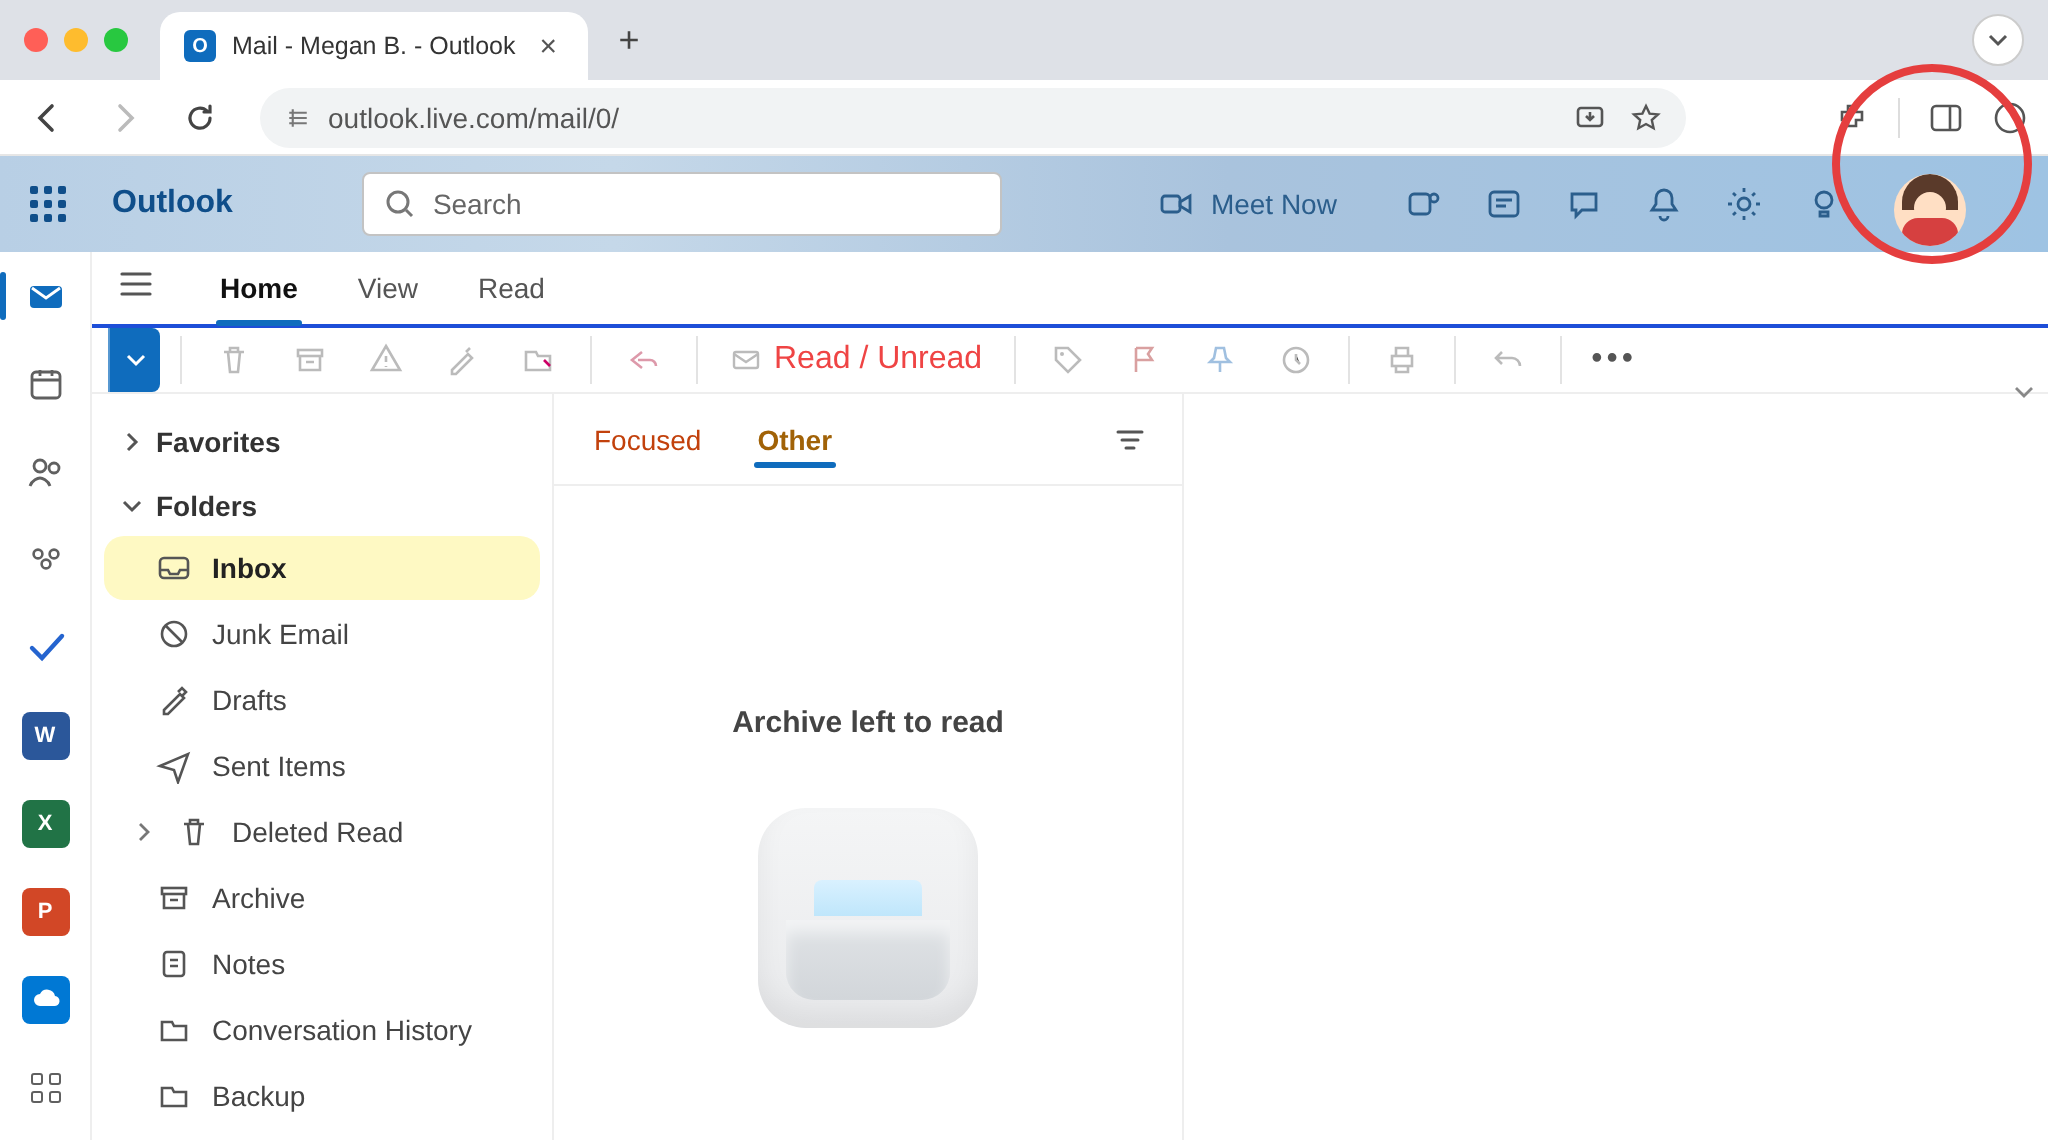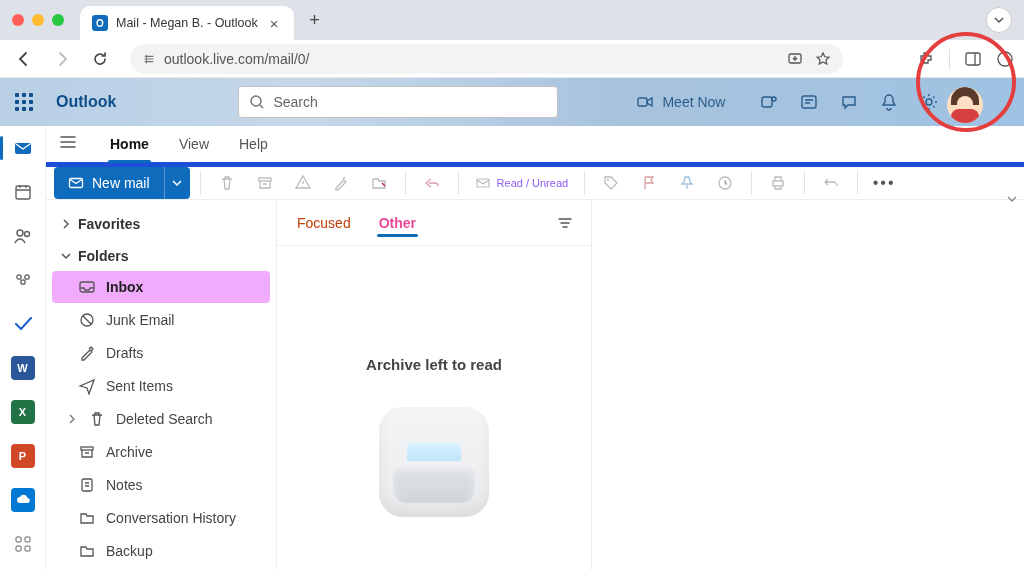--- a/index.html
+++ b/index.html
@@ -24,21 +24,21 @@
   .navbtn.dis { color:#bbb; }
   .urlbar { flex:1; height:30px; background:#f1f3f4; border-radius:15px; display:flex; align-items:center; padding:0 12px; color:#555; font-size:14px; gap:8px; margin:0 64px 0 6px;}
   .url-icons-right { display:flex; gap:12px; color:#555; margin-left:auto;}
   .chrome-actions { display:flex; gap:14px; color:#555; align-items:center;}
 
   
   .suite { height: 48px; background: linear-gradient(90deg, #b8cfe5 0%, #c5d8e9 30%, #a9c3dd 60%, #9ec3e3 100%); display:flex; align-items:center; padding: 0 10px; gap: 12px; position:relative;}
   .waffle { width:28px;height:28px;display:grid;grid-template-columns:repeat(3,4px);grid-template-rows:repeat(3,4px);gap:3px;align-content:center;justify-content:center;}
   .waffle span{background:#0f4e8a;border-radius:1px;}
   .brand { color:#0f4e8a; font-weight:600; font-size:16px; margin-left:6px;}
-  .search { width: 320px; height:32px; background:#fff; border:1px solid #c3c3c3; border-radius:4px; display:flex; align-items:center; padding:0 10px; gap:8px; color:#666; font-size:14px; margin-left: 110px;}
+  .search { width: 320px; height:32px; background:#fff; border:1px solid #c3c3c3; border-radius:4px; display:flex; align-items:center; padding:0 10px; gap:8px; color:#666; font-size:14px; margin-left: 53px;}
   .meet { margin-left: 56px; display:flex; align-items:center; gap:8px; color:#2b5e8c; font-size:14px; padding: 6px 10px;}
   .suite-icons { display:flex; gap:20px; color:#2b5e8c; margin-left:12px; align-items:center;}
   .suite-icons .ic { width:20px; height:20px; }
   .avatar-wrap { position:absolute; right: 26px; top: -6px; width: 66px; height: 66px;}
   .avatar { width:36px; height:36px; border-radius:50%; background:#ffdfc4; position:absolute; left:15px; top:15px; overflow:hidden;}
   .avatar .hair{position:absolute;top:0;left:4px;right:4px;height:18px;background:#5a3a2a;border-radius:14px 14px 0 0;}
   .avatar .face{position:absolute;top:9px;left:10px;width:16px;height:16px;background:#ffdfc4;border-radius:50%;}
   .avatar .body{position:absolute;bottom:0;left:4px;right:4px;height:14px;background:#d64040;border-radius:8px 8px 0 0;}
   .highlight-ring { position:absolute; right: 8px; top: 32px; width: 100px; height: 100px; border: 4px solid #e53e3e; border-radius:50%; pointer-events:none; z-index:100;}
 
@@ -48,48 +48,48 @@
   
   .rail { width: 46px; border-right:1px solid #eee; display:flex; flex-direction:column; align-items:center; padding-top:8px; gap:16px;}
   .rail .ritem { width:28px;height:28px;display:flex;align-items:center;justify-content:center;color:#606060;border-radius:4px; font-size:16px; position:relative;}
   .rail .ritem.active { color:#0f6cbd;}
   .rail .ritem.active::before { content:""; position:absolute; left:-9px; top:2px; bottom:2px; width:3px; background:#0f6cbd; border-radius:2px;}
   .rail .app-tile { width:24px;height:24px;border-radius:4px;display:flex;align-items:center;justify-content:center;color:#fff;font-size:11px;font-weight:bold;}
   .wtile{background:#2b579a;} .xtile{background:#217346;} .ptile{background:#d24726;} .odtile{background:#0078d4;}
 
   
   .content { flex:1; display:flex; flex-direction:column;}
-  .tabsrow { height:44px; border-bottom:5px solid #1d4ed8; display:flex; align-items:center; padding: 0 12px; gap: 26px;}
+  .tabsrow { height:44px; border-bottom:2px solid #1d4ed8; display:flex; align-items:center; padding: 0 12px; gap: 26px;}
   .hamb { width:24px;height:24px;color:#555;}
   .rtab { font-size:14px; color:#555; padding: 10px 2px; position:relative;}
   .rtab.active { color:#111; font-weight:600;}
   .rtab.active::after{content:"";position:absolute;left:0;right:0;bottom:-1px;height:3px;background:#0f6cbd;border-radius:2px;}
 
   .ribbon { height:44px; border-bottom:1px solid #eee; display:flex; align-items:center; padding: 0 8px; gap:6px; color:#aaa; position:relative;}
   .newmail { display:flex;}
   .newmail-btn { background:#0f6cbd; color:#fff; height:32px; border-radius:4px 0 0 4px; display:flex; align-items:center; gap:8px; padding: 0 14px; font-size:14px;}
   .newmail-split { background:#0f6cbd; color:#fff; height:32px; width:26px; border-radius:0 4px 4px 0; display:flex;align-items:center;justify-content:center; border-left:1px solid rgba(255,255,255,.3);}
   .rsep { width:1px; height:24px; background:#e3e3e3; margin: 0 4px;}
   .ricon { width:32px;height:32px;display:flex;align-items:center;justify-content:center;}
-  .readunread { display:flex;align-items:center;gap:6px; font-size:11px; color:#8b5cf6; padding:0 6px;}
+  .readunread { display:flex;align-items:center;gap:6px; font-size:16px; color:#ef4444; padding:0 6px;}
   .chev-collapse { position:absolute; right:6px; bottom:-6px; color:#888; font-size:12px;}
 
   
   .columns { flex:1; display:flex;}
   .folders { width: 230px; padding: 10px 0; font-size:14px; color:#333;}
   .fav { padding: 6px 14px; font-weight:600; display:flex;align-items:center;gap:6px;}
   .fold-hdr { padding: 10px 14px 6px; font-weight:700; display:flex;align-items:center;gap:6px;}
   .fitem { padding:7px 14px 7px 26px; display:flex; align-items:center; gap:10px; color:#444; border-radius:4px; margin:1px 6px;}
-  .fitem.sel { background:#f0abfc; font-weight:600; color:#222;}
+  .fitem.sel { background:#fef9c3; font-weight:600; color:#222;border-radius:10px;}
   .ficon{width:18px;height:18px;color:#555;}
 
   .msglist { flex:1; border-left:1px solid #eee; border-right:1px solid #eee; max-width:316px; display:flex;flex-direction:column;}
   .msgtabs { height:46px; display:flex; align-items:center; gap:24px; padding:0 18px; border-bottom:1px solid #eee; position:relative;}
   .mtab { font-size:14px; color:#c2410c; padding:12px 2px; position:relative;}
-  .mtab.active{ color:#ec4899; font-weight:600;}
+  .mtab.active{ color:#a16207; font-weight:600;}
   .mtab.active::after{content:"";position:absolute;left:0;right:0;bottom:6px;height:3px;background:#0f6cbd;border-radius:2px;}
   .filter{ margin-left:auto; color:#555;}
   .empty { flex:1; display:flex; flex-direction:column; align-items:center; justify-content:flex-start; padding-top: 110px; color:#555;}
   .empty-text{font-size:15px;font-weight:600;color:#444;}
   .tray { margin-top:34px; width:110px;height:110px; border-radius:24px; background:linear-gradient(180deg,#f4f5f6,#e9eaec); position:relative; box-shadow: inset 0 -8px 14px rgba(0,0,0,.06);}
   .tray::after{content:"";position:absolute;left:14px;right:14px;bottom:14px;height:40px;border-radius:0 0 14px 14px;background:linear-gradient(180deg,#e0e3e6,#d2d6da); box-shadow: inset 0 6px 8px rgba(255,255,255,.6);}
   .tray::before{content:"";position:absolute;left:28px;right:28px;top:36px;height:18px;background:linear-gradient(180deg,#d9f1ff,#bfe6fb);border-radius:4px 4px 0 0;}
 
   .reading { flex:1; }
 
@@ -287,32 +287,25 @@
   <div class="content">
 
     <div class="tabsrow">
       <div class="hamb">
         <svg width="20" height="20" viewBox="0 0 20 20">
             <path d="M3 5h14M3 10h14M3 15h14" stroke="#555" stroke-width="1.6" stroke-linecap="round"></path>
           </svg>
       </div>
       <div class="rtab active">Home</div>
       <div class="rtab">View</div>
-      <div class="rtab">Help</div>
+      <div class="rtab">Read</div>
     </div>
 
     <div class="ribbon">
       <div class="newmail">
-        <div class="newmail-btn">
-          <svg width="16" height="16" viewBox="0 0 16 16">
-              <rect x="1.5" y="3.5" width="13" height="9" rx="1.5" stroke="#fff" fill="none" stroke-width="1.3"></rect>
-              <path d="M2 4.5l6 4 6-4" stroke="#fff" fill="none" stroke-width="1.3"></path>
-            </svg>
-          <span>New mail</span>
-        </div>
         <div class="newmail-split">
           <svg width="10" height="10" viewBox="0 0 10 10">
               <path d="M1 3l4 4 4-4" stroke="#fff" stroke-width="1.5" fill="none"></path>
             </svg>
         </div>
       </div>
       <div class="rsep"></div>
       <div class="ricon">
           <svg width="18" height="18" viewBox="0 0 18 18">
             <path d="M4 5h10M7 5V3h4v2M6 5l1 10h4l1-10" stroke="#bbb" fill="none" stroke-width="1.3"></path>
@@ -442,21 +435,21 @@
             </svg>
           <span>Sent Items</span>
         </div>
         <div class="fitem" style="padding-left:14px;">
           <svg width="12" height="12" viewBox="0 0 12 12">
               <path d="M4 2l4 4-4 4" stroke="#777" stroke-width="1.4" fill="none"></path>
             </svg>
           <svg class="ficon" viewBox="0 0 18 18">
               <path d="M4 5h10M7 5V3h4v2M6 5l1 10h4l1-10" stroke="#555" fill="none" stroke-width="1.3"></path>
             </svg>
-          <span>Deleted Search</span>
+          <span>Deleted Read</span>
         </div>
         <div class="fitem">
           <svg class="ficon" viewBox="0 0 18 18">
               <rect x="3" y="4" width="12" height="3" stroke="#555" fill="none" stroke-width="1.3"></rect>
               <path d="M4 7v7h10V7M7 10h4" stroke="#555" fill="none" stroke-width="1.3"></path>
             </svg>
           <span>Archive</span>
         </div>
         <div class="fitem">
           <svg class="ficon" viewBox="0 0 18 18">

